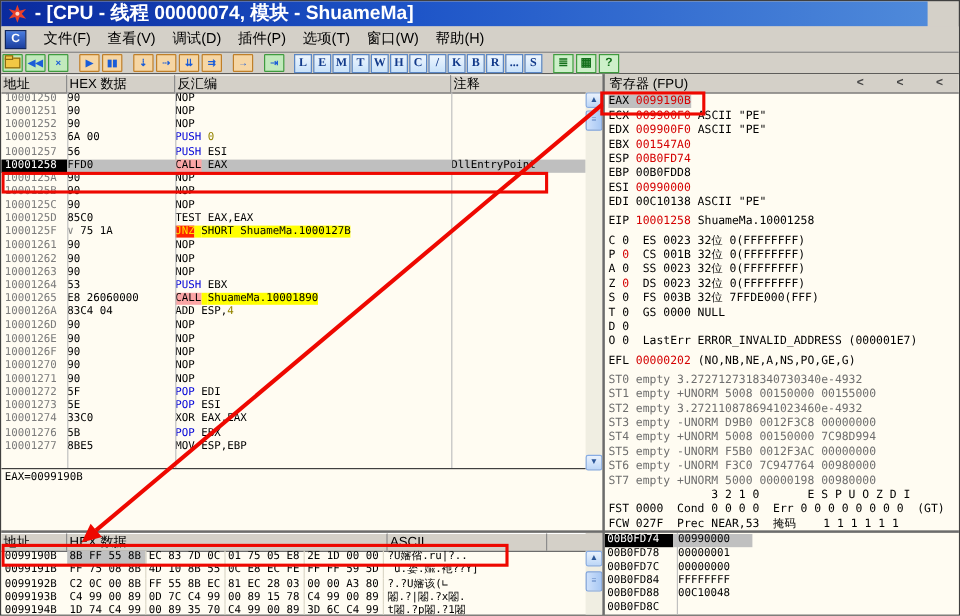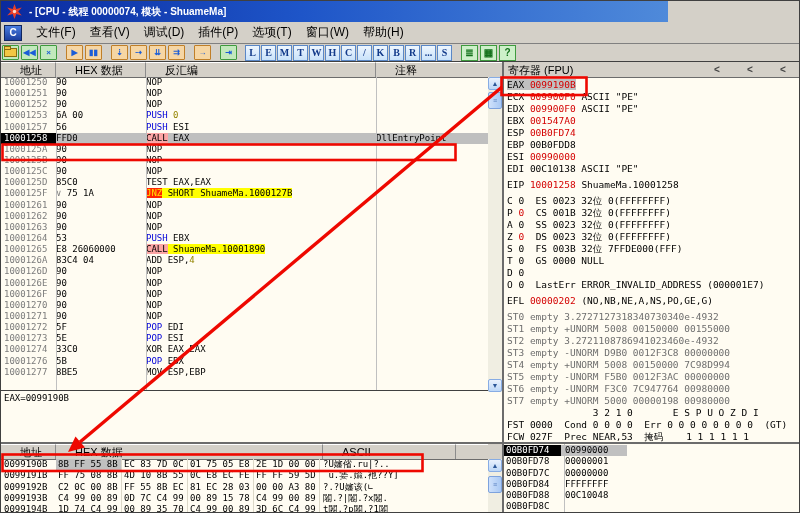--- a/index.html
+++ b/index.html
@@ -1,21 +1,21 @@
 <!DOCTYPE html>
 <html><head>
 <meta charset="utf-8">
 <style>
   html,body{margin:0;padding:0;}
   #win{position:relative;width:800px;height:513px;background:#d4d0c8;overflow:hidden;
        font-family:"Liberation Sans",sans-serif;border:1px solid #404040;box-sizing:border-box;}
   
-  #titlebar{position:absolute;left:0;top:0;width:667px;height:21px;
+  #titlebar{position:absolute;left:0;top:0;width:772px;height:21px;
     background:linear-gradient(90deg,#0a2a9e 0%,#1e55c8 45%,#4f8ada 100%);
-    color:#fff;font-weight:bold;font-size:10px;line-height:21px;white-space:pre;}
+    color:#fff;font-weight:bold;font-size:16px;line-height:21px;white-space:pre;}
   #titlebar .ticon{position:absolute;left:6px;top:3px;width:15px;height:15px;}
   #titlebar .ttext{position:absolute;left:28px;top:0;}
   #menubar{position:absolute;left:0;top:21px;width:800px;height:21px;background:#d4d0c8;
     border-bottom:1px solid #fff;font-size:12px;line-height:21px;color:#000;}
   .mdi-icon{display:inline-block;width:16px;height:14px;background:linear-gradient(#4a7de0,#1c3f9e);
     color:#fff;font-weight:bold;font-size:10px;line-height:14px;text-align:center;
     border:1px solid #10265e;margin:3px 4px 0 3px;vertical-align:top;}
   .menu-item{display:inline-block;padding:0 7px;}
   #toolbar{position:absolute;left:0;top:42px;width:800px;height:19px;background:#d4d0c8;
     border-top:1px solid #808080;border-bottom:1px solid #404040;padding-top:1px;box-sizing:border-box;}
@@ -32,21 +32,21 @@
     background:linear-gradient(#eef6fe,#c9e2fa);border:1px solid #5a87c6;box-sizing:border-box;
     color:#123a8a;font-weight:bold;font-size:10px;line-height:14px;font-family:"Liberation Serif",serif;}
   .ubtn{display:inline-block;width:17px;height:16px;margin:0 1px;text-align:center;vertical-align:top;
     background:#cdf0c9;border:1px solid #3f9b3f;box-sizing:border-box;color:#12701a;
     font-weight:bold;font-size:10px;line-height:14px;}
   
   .pane{position:absolute;background:#fffcf2;overflow:hidden;}
   .phdr{position:absolute;left:0;top:0;right:0;height:15px;background:#d4d0c8;
     border-bottom:1px solid #6c6c6c;font-size:11px;line-height:14px;color:#000;white-space:pre;}
   .phdr .hcell{position:absolute;top:0;height:15px;border-right:1px solid #8c8c8c;
-    border-top:1px solid #fff;padding-left:19px;box-sizing:border-box;}
+    border-top:1px solid #fff;padding-left:2px;box-sizing:border-box;}
   #disasm{left:0;top:61px;width:501px;height:380px;}
   #rows{position:absolute;left:0;top:15px;width:487px;}
   .dr{display:flex;height:11.15px;line-height:11.2px;font-size:9px;white-space:pre;
       font-family:"DejaVu Sans Mono",monospace;}
   .dr.sel{background:#bfbfbf;}
   .c-addr{width:55px;flex:none;padding-left:3px;color:#7b7b7b;box-sizing:border-box;}
   .dr.sel .c-addr{background:#000;color:#fff;}
   .c-hex{width:90px;flex:none;color:#000;}
   .c-asm{width:230px;flex:none;}
   .c-com{flex:1;color:#000;}

